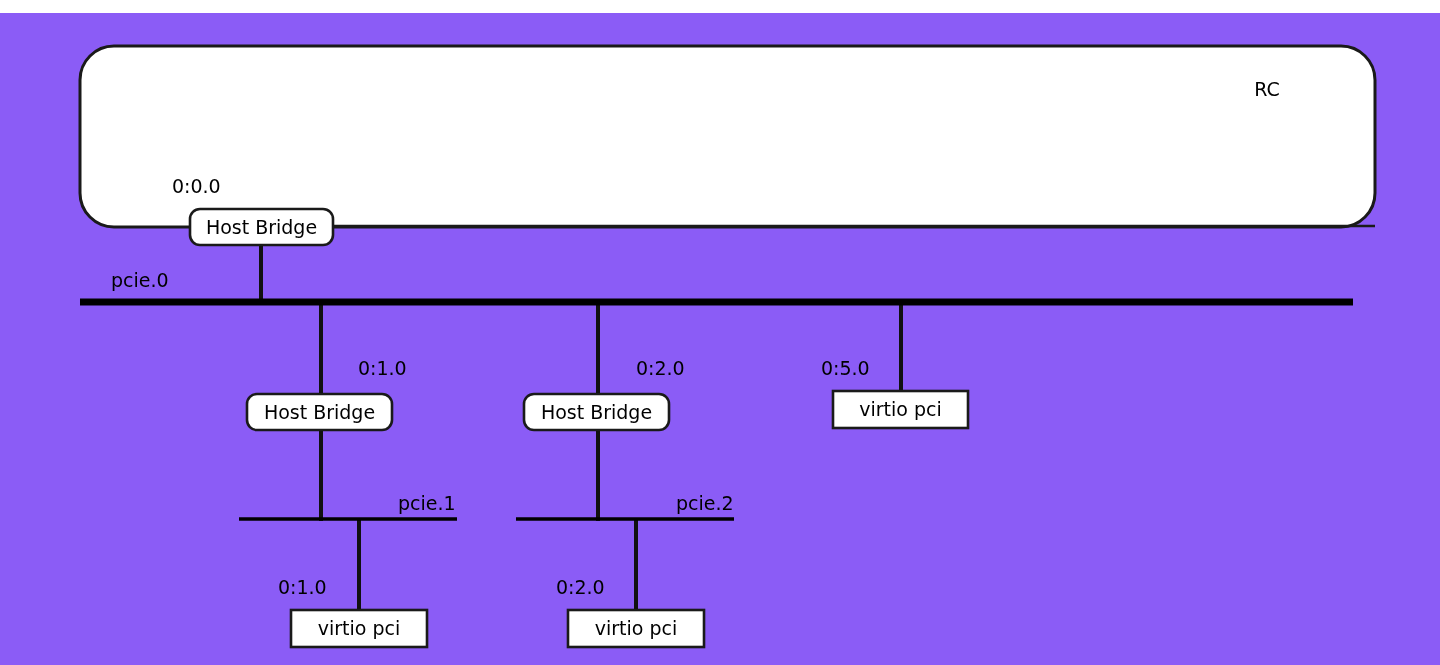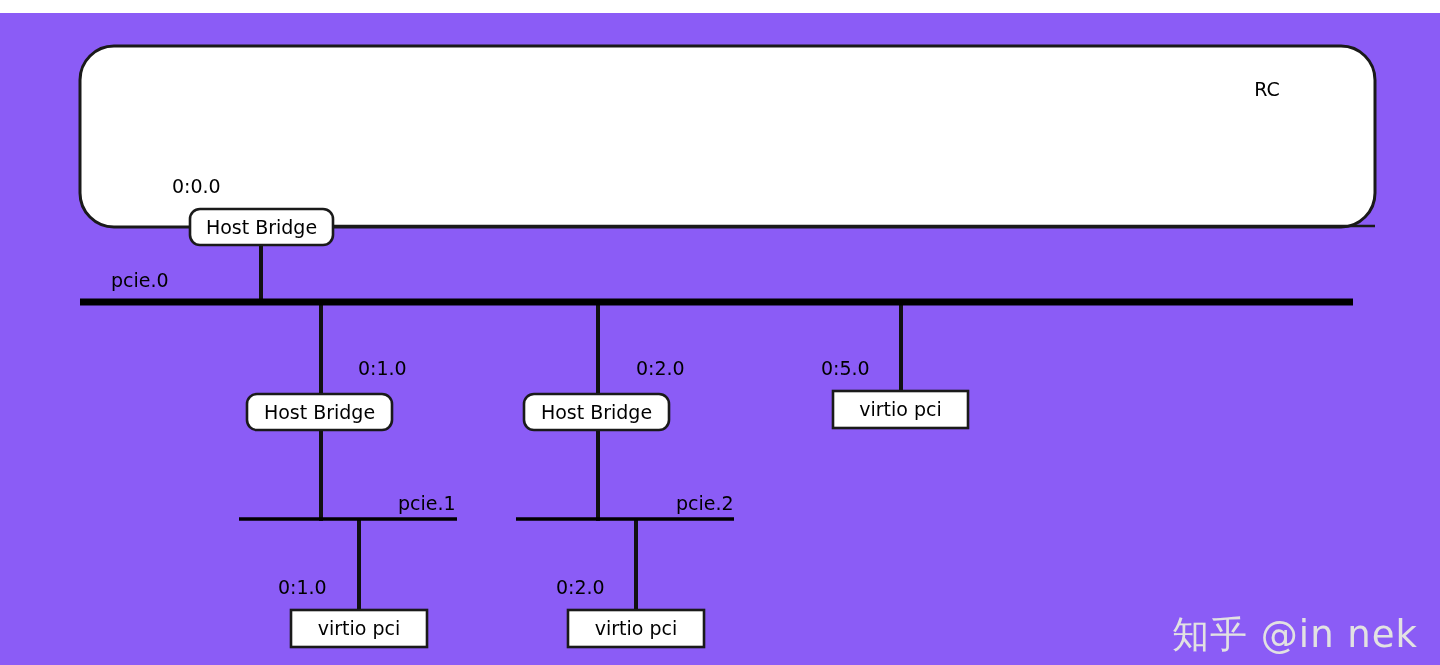--- a/index.html
+++ b/index.html
@@ -163,15 +163,14 @@
       <text class="edge-label" x="172" y="174">0:0.0</text>
       <text class="edge-label" x="358" y="356">0:1.0</text>
       <text class="edge-label" x="636" y="356">0:2.0</text>
       <text class="edge-label" x="821" y="356">0:5.0</text>
       <text class="edge-label" x="278" y="575">0:1.0</text>
       <text class="edge-label" x="556" y="575">0:2.0</text>
     </g>
 
   </svg>
 
-  <div class="watermark-text">知乎 @in nek</div>
 
 </div>
 
 </body></html>

